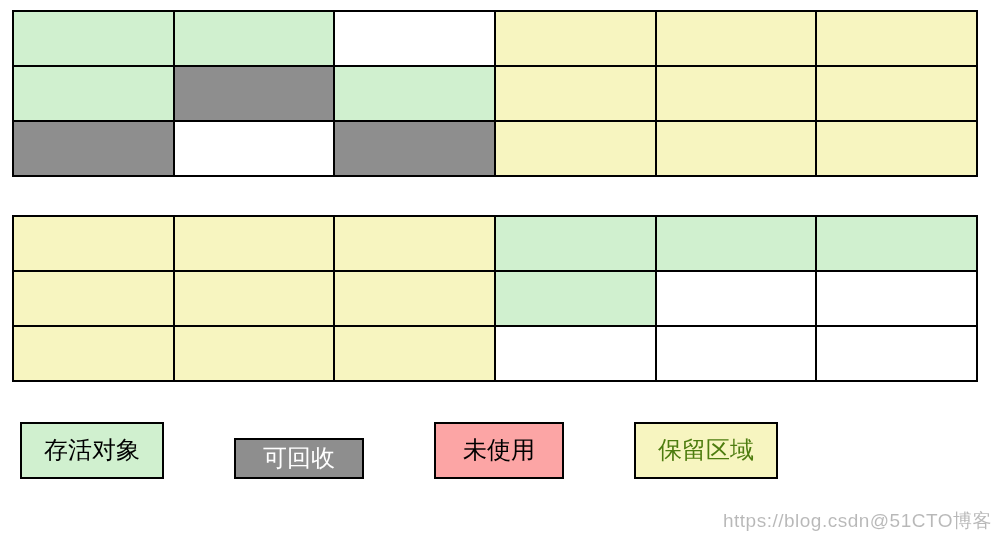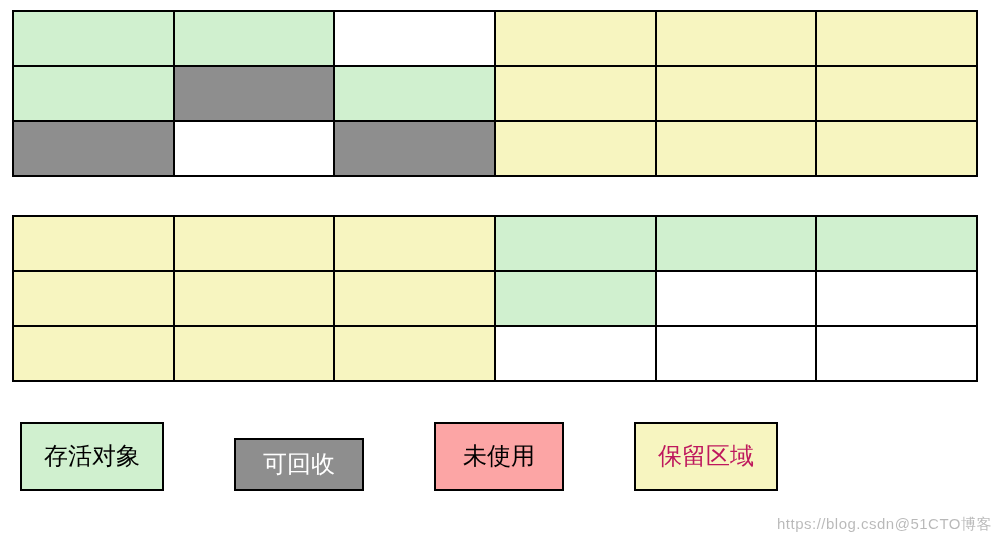--- a/index.html
+++ b/index.html
@@ -24,33 +24,33 @@
     border: 1px solid #000;
   }
   .legend {
     display: flex;
     gap: 70px;
     margin-top: 40px;
     padding-left: 8px;
   }
   .legend-item {
     border: 2px solid #000;
-    padding: 10px 22px;
+    padding: 4px 22px;
     font-size: 24px;
     line-height: 1.2;
     display: flex;
     align-items: center;
     justify-content: center;
     min-width: 130px;
   }
   .watermark {
     position: absolute;
     right: 14px;
     bottom: 6px;
-    font-size: 15px;
+    font-size: 19px;
     color: rgba(0,0,0,0.28);
     letter-spacing: 0.5px;
     font-family: Arial, sans-serif;
   }
 </style>
 </head>
 <body>
 
 <div class="grid" id="grid-top">
     <div class="cell" style="background: rgb(208, 240, 207);"></div>
@@ -90,16 +90,16 @@
     <div class="cell" style="background: rgb(247, 245, 192);"></div>
     <div class="cell" style="background: rgb(255, 255, 255);"></div>
     <div class="cell" style="background: rgb(255, 255, 255);"></div>
     <div class="cell" style="background: rgb(255, 255, 255);"></div>
   </div>
 
 <div class="legend">
   <div class="legend-item" style="background: rgb(208, 240, 207); color: rgb(0, 0, 0);">存活对象</div>
   <div class="legend-item" style="background: rgb(142, 142, 142); color: rgb(255, 255, 255); margin-top: 16px;">可回收</div>
   <div class="legend-item" style="background: #fca5a5; color: rgb(0, 0, 0);">未使用</div>
-  <div class="legend-item" style="background: rgb(247, 245, 192); color: #be185d;">保留区域</div>
+  <div class="legend-item" style="background: rgb(247, 245, 192); color: #4d7c0f;">保留区域</div>
 </div>
 
 <div class="watermark">https://blog.csdn@51CTO博客</div>
 
 </body></html>

